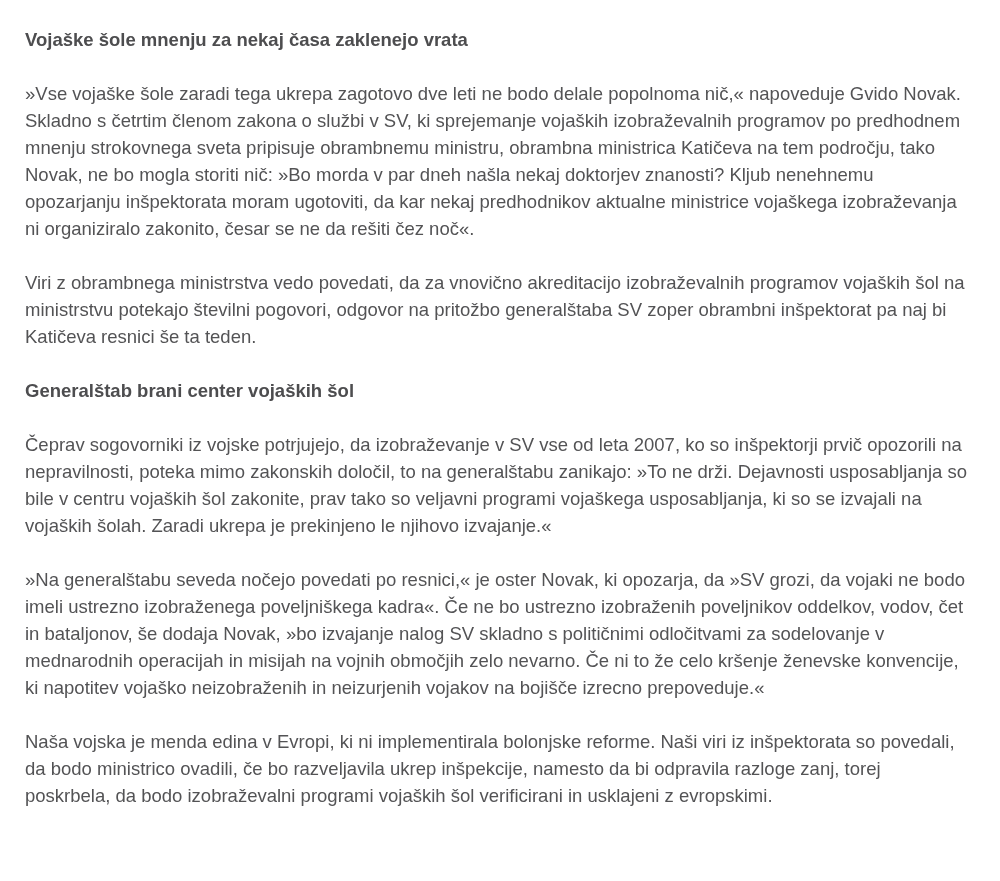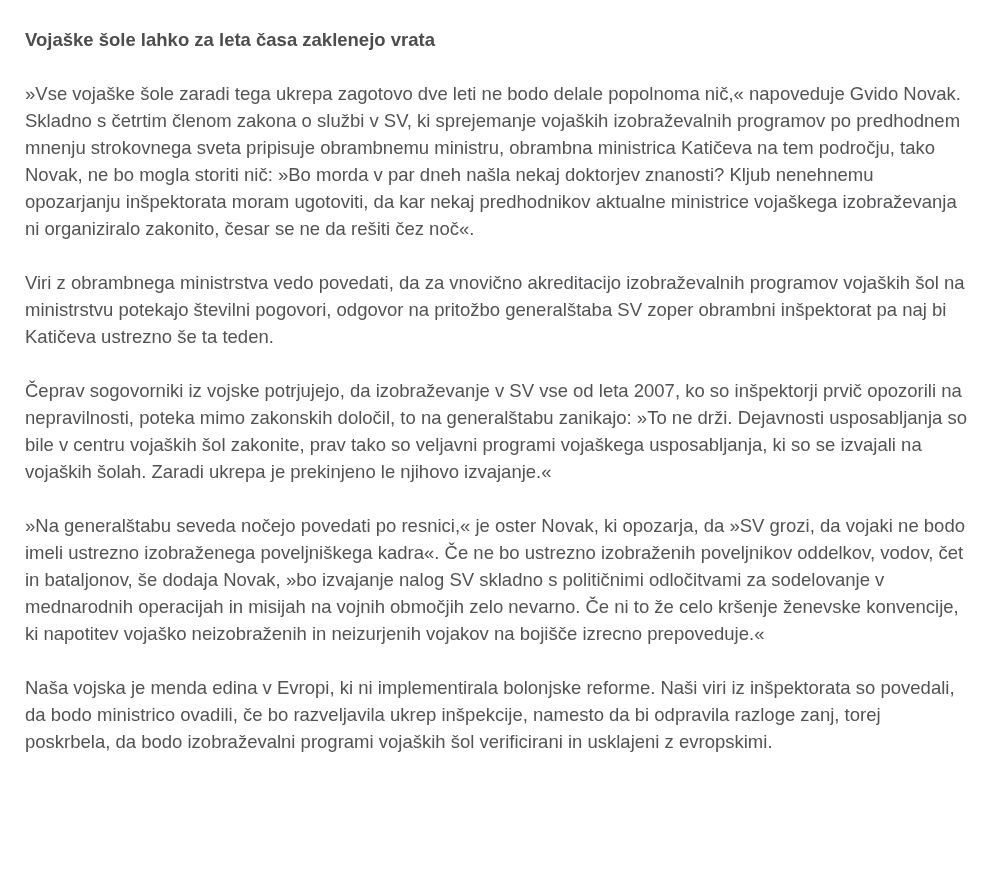--- a/index.html
+++ b/index.html
@@ -30,26 +30,27 @@
   .article-paragraph {
     margin: 0 4px 27px 0;
     color: #535355;
   }
 </style>
 </head>
 <body>
 
 <div class="article-page">
 
-  <h1 class="article-heading">Vojaške šole lahko za leta časa zaklenejo vrata</h1>
+  <h1 class="article-heading">Vojaške šole mnenju za nekaj časa zaklenejo vrata</h1>
 
   <p class="article-paragraph">»Vse vojaške šole zaradi tega ukrepa zagotovo dve leti ne bodo delale popolnoma nič,« napoveduje Gvido Novak. Skladno s četrtim členom zakona o službi v SV, ki sprejemanje vojaških izobraževalnih programov po predhodnem mnenju strokovnega sveta pripisuje obrambnemu ministru, obrambna ministrica Katičeva na tem področju, tako Novak, ne bo mogla storiti nič: »Bo morda v par dneh našla nekaj doktorjev znanosti? Kljub nenehnemu opozarjanju inšpektorata moram ugotoviti, da kar nekaj predhodnikov aktualne ministrice vojaškega izobraževanja ni organiziralo zakonito, česar se ne da rešiti čez noč«.</p>
 
-  <p class="article-paragraph">Viri z obrambnega ministrstva vedo povedati, da za vnovično akreditacijo izobraževalnih programov vojaških šol na ministrstvu potekajo številni pogovori, odgovor na pritožbo generalštaba SV zoper obrambni inšpektorat pa naj bi Katičeva ustrezno še ta teden.</p>
+  <p class="article-paragraph">Viri z obrambnega ministrstva vedo povedati, da za vnovično akreditacijo izobraževalnih programov vojaških šol na ministrstvu potekajo številni pogovori, odgovor na pritožbo generalštaba SV zoper obrambni inšpektorat pa naj bi Katičeva resnici še ta teden.</p>
 
+  <h1 class="article-heading">Generalštab brani center vojaških šol</h1>
 
   <p class="article-paragraph">Čeprav sogovorniki iz vojske potrjujejo, da izobraževanje v SV vse od leta 2007, ko so inšpektorji prvič opozorili na nepravilnosti, poteka mimo zakonskih določil, to na generalštabu zanikajo: »To ne drži. Dejavnosti usposabljanja so bile v centru vojaških šol zakonite, prav tako so veljavni programi vojaškega usposabljanja, ki so se izvajali na vojaških šolah. Zaradi ukrepa je prekinjeno le njihovo izvajanje.«</p>
 
   <p class="article-paragraph">»Na generalštabu seveda nočejo povedati po resnici,« je oster Novak, ki opozarja, da »SV grozi, da vojaki ne bodo imeli ustrezno izobraženega poveljniškega kadra«. Če ne bo ustrezno izobraženih poveljnikov oddelkov, vodov, čet in bataljonov, še dodaja Novak, »bo izvajanje nalog SV skladno s političnimi odločitvami za sodelovanje v mednarodnih operacijah in misijah na vojnih območjih zelo nevarno. Če ni to že celo kršenje ženevske konvencije, ki napotitev vojaško neizobraženih in neizurjenih vojakov na bojišče izrecno prepoveduje.«</p>
 
   <p class="article-paragraph">Naša vojska je menda edina v Evropi, ki ni implementirala bolonjske reforme. Naši viri iz inšpektorata so povedali, da bodo ministrico ovadili, če bo razveljavila ukrep inšpekcije, namesto da bi odpravila razloge zanj, torej poskrbela, da bodo izobraževalni programi vojaških šol verificirani in usklajeni z evropskimi.</p>
 
 </div>
 
 </body></html>

